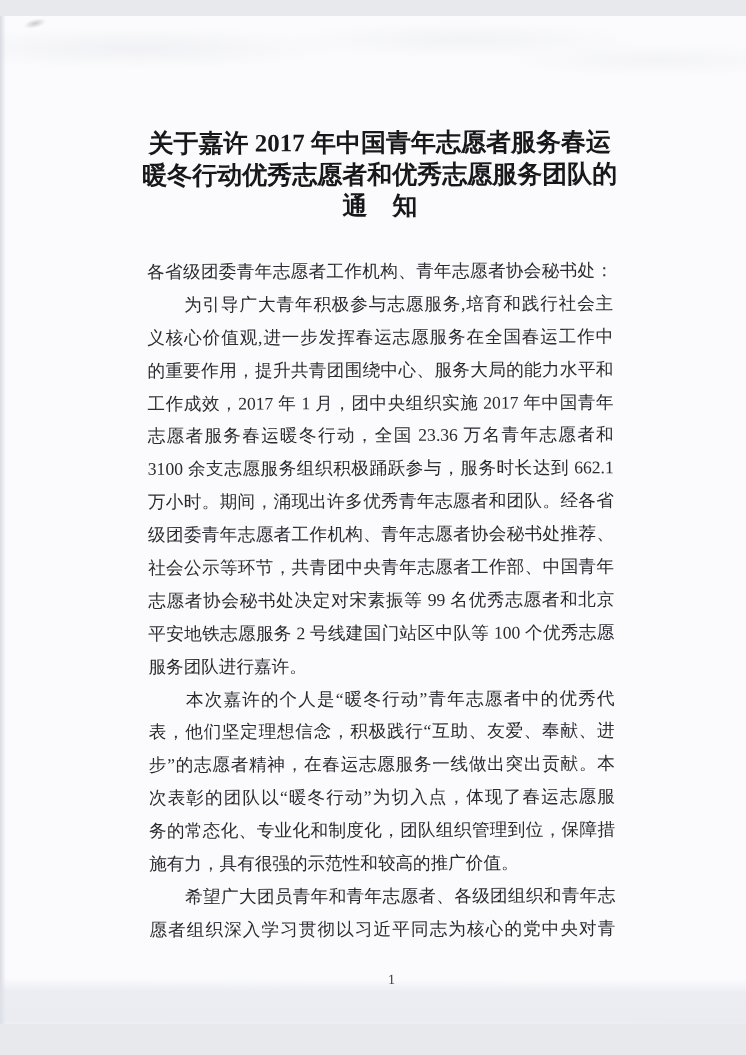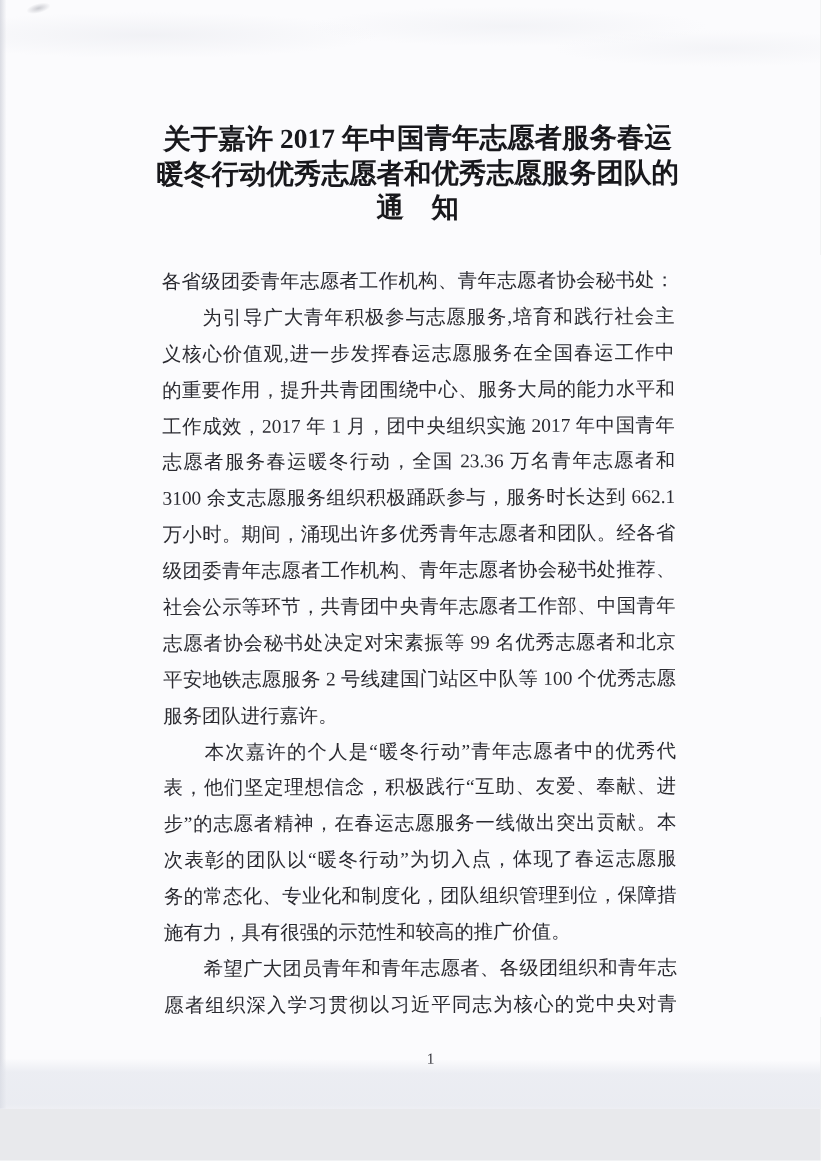--- a/index.html
+++ b/index.html
@@ -1,20 +1,20 @@
 <!DOCTYPE html>
 <html><head>
 <meta charset="utf-8">
 <style>
   html, body { margin: 0; padding: 0; background: #e8e9ec; }
   .page {
     position: relative;
     width: 746px;
     height: 1008px;
-    margin: 0 auto;
+    margin: 16px auto;
     background: #fbfbfd;
     overflow: hidden;
     font-family: "Liberation Serif", "DejaVu Serif", serif;
   }
   
   .left-edge-shade {
     position: absolute; left: 0; top: 0; width: 6px; height: 100%;
     background: linear-gradient(90deg, rgba(210,212,220,0.8), rgba(250,250,253,0));
   }
   .top-noise {

